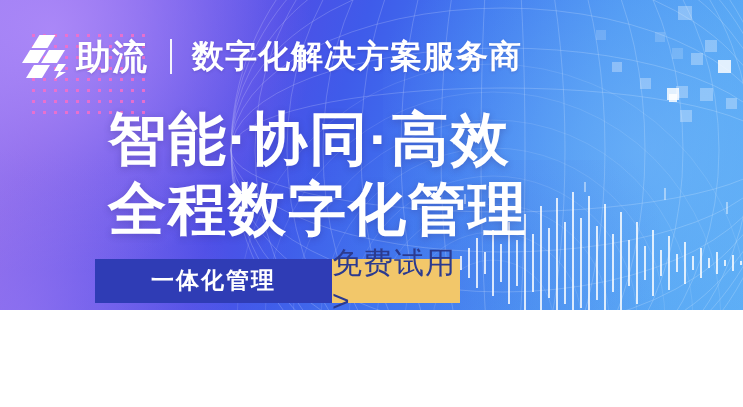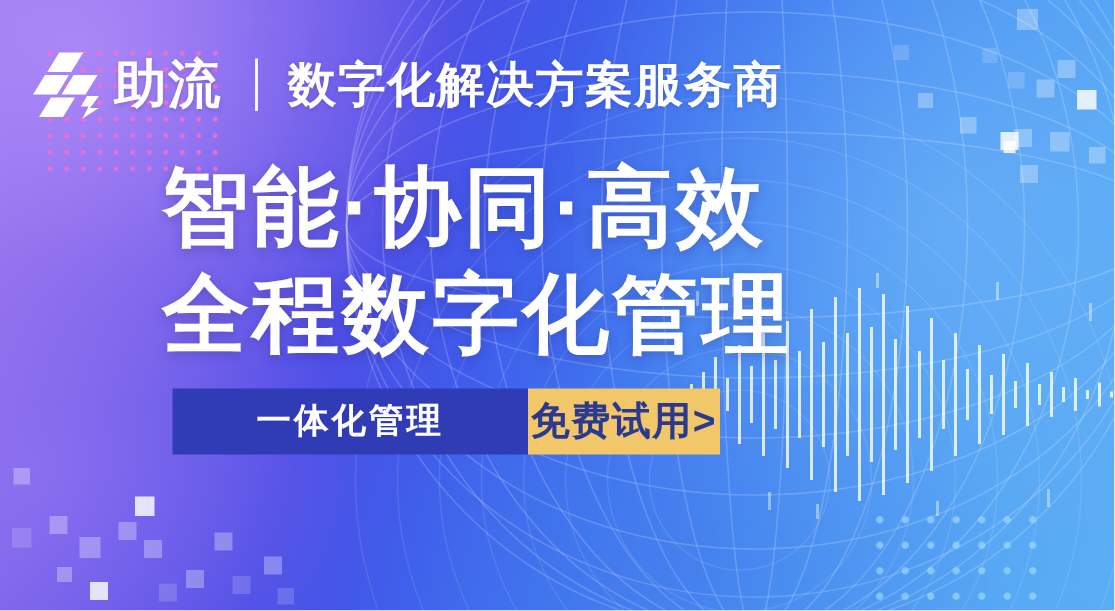--- a/index.html
+++ b/index.html
@@ -3,21 +3,21 @@
 <meta charset="utf-8">
 <style>
   html, body {
     margin: 0;
     padding: 0;
     background: #ffffff;
   }
   #banner {
     position: relative;
     width: 743px;
-    height: 407px;
+    height: 310px;
     overflow: hidden;
     font-family: "Liberation Sans", "DejaVu Sans", sans-serif;
     
     background:
       linear-gradient(108deg,
         #9a7bf0 0%,
         #8b6ae9 9%,
         #6e5ce9 20%,
         #4e4fe6 34%,
         #3f5bea 44%,
@@ -165,21 +165,21 @@
     font-weight: bold;
     line-height: 1.22;
     letter-spacing: 2px;
     white-space: nowrap;
     text-shadow: 0 2px 7px rgba(45,40,120,0.30);
   }
   .headline .l2 { display: block; font-family: Liberation Serif, serif; }
 
   .cta-row {
     position: absolute;
-    left: 115px;
+    left: 95px;
     top: 259px;
     display: flex;
     align-items: stretch;
     height: 44px;
   }
   .btn-primary {
     background: #2f3cb5;
     color: #ffffff;
     font-size: 23px;
     font-weight: bold;
@@ -188,22 +188,22 @@
     align-items: center;
     justify-content: center;
     width: 237px;
     box-sizing: border-box;
     padding-bottom: 2px;
     cursor: pointer;
   }
   .btn-secondary {
     background: #f2c76a;
     color: #2b3a8f;
-    font-size: 26px;
-    font-weight: bold;
+    font-size: 30px;
+    font-weight: normal;
     letter-spacing: 1px;
     display: flex;
     align-items: center;
     justify-content: center;
     width: 128px;
     box-sizing: border-box;
     padding-bottom: 2px;
     cursor: pointer;
   }
 </style>

